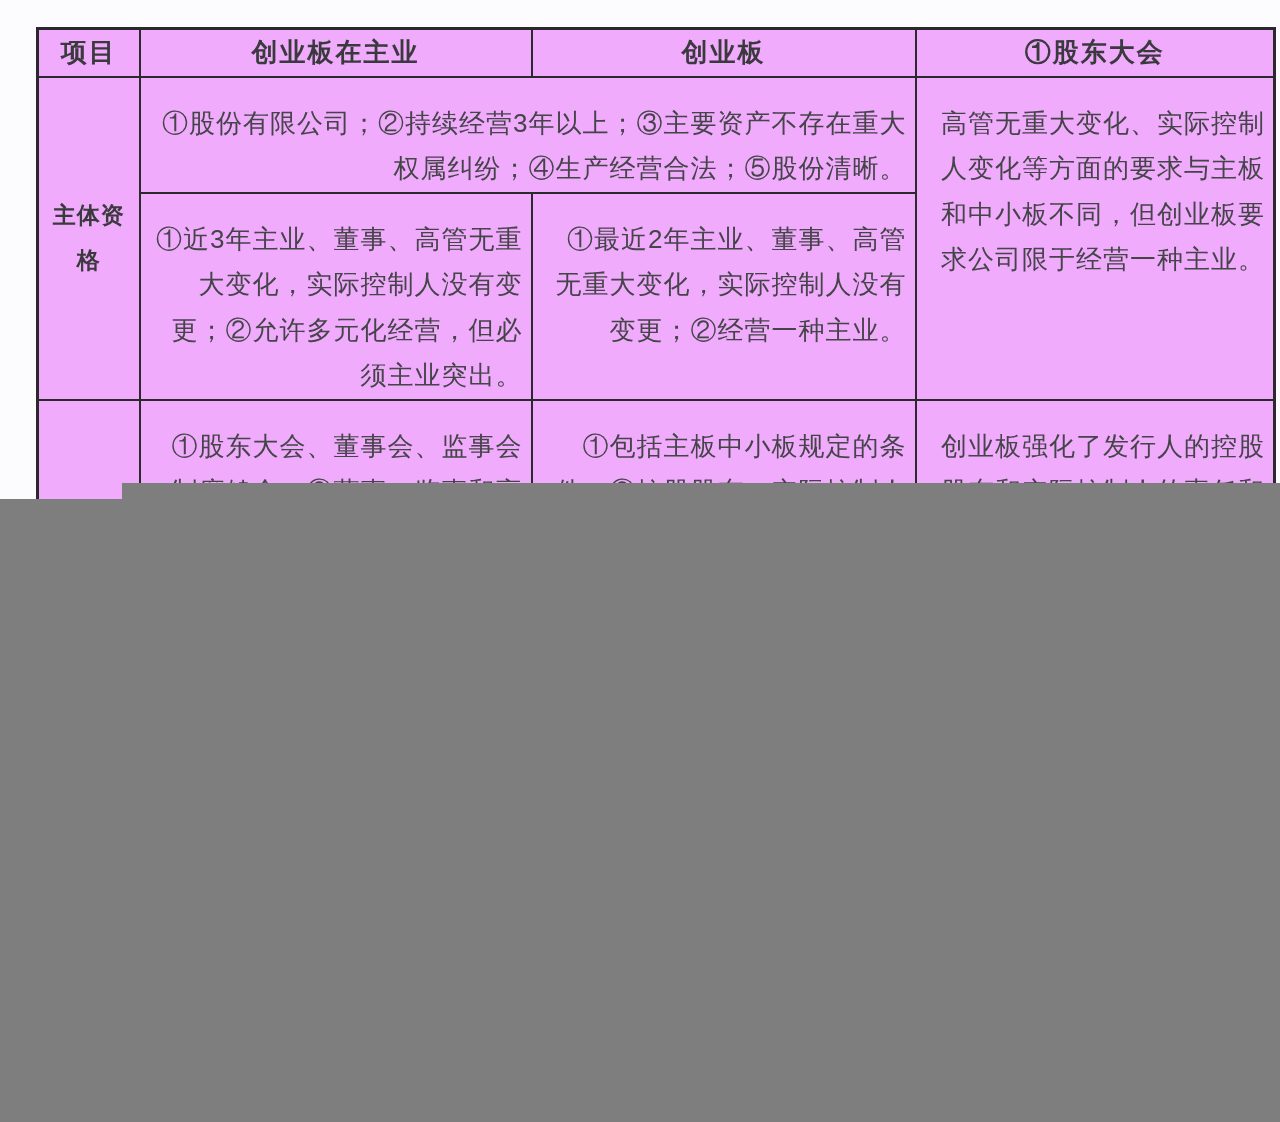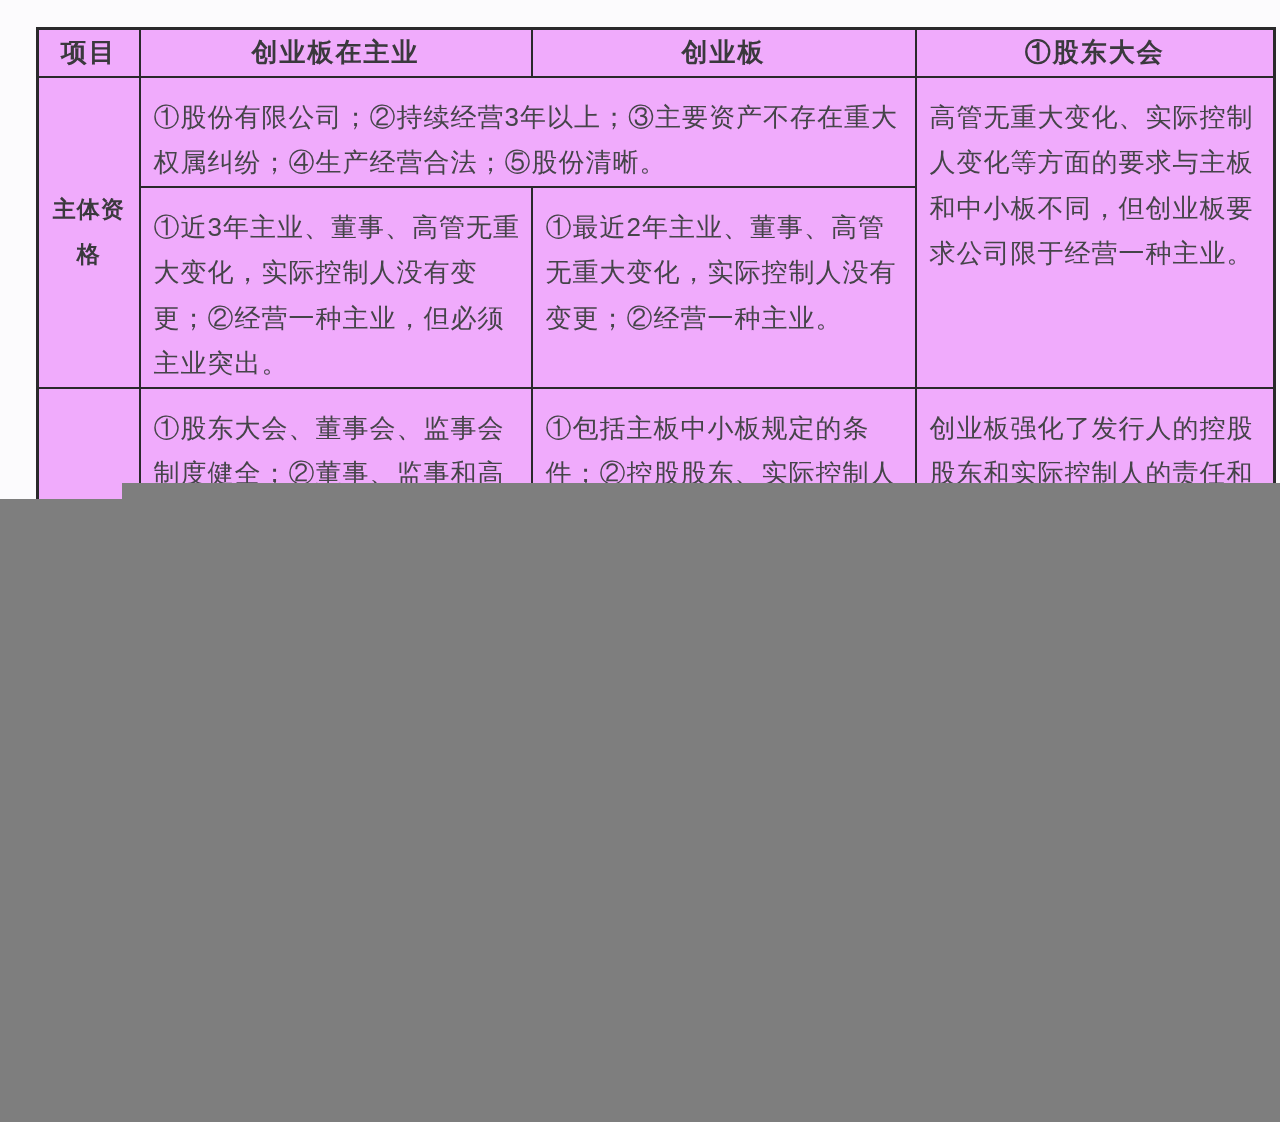--- a/index.html
+++ b/index.html
@@ -59,22 +59,22 @@
   }
   th.itemcol-bottom {
     vertical-align: top;
     padding-top: 106px;
   }
 
   td.body {
     font-size: 26px;
     line-height: 45.5px;
     vertical-align: top;
-    text-align: left;
-    padding: 17px 8px 0 13px;
+    text-align: right;
+    padding: 23px 8px 0 13px;
     letter-spacing: 1px;
     overflow: hidden;
   }
 
   .gray {
     position: absolute;
     background: #7e7e7e;
   }
   .gray-upper { left: 122px; top: 483px; width: 1158px; height: 20px; }
   .gray-main  { left: 0;     top: 499px; width: 1280px; height: 623px; }
@@ -99,21 +99,21 @@
         <th class="head">①股东大会</th>
       </tr>
     </thead>
     <tbody>
       <tr class="r-common">
         <th class="itemcol" rowspan="2">主体资格</th>
         <td class="body" colspan="2">①股份有限公司；②持续经营3年以上；③主要资产不存在重大权属纠纷；④生产经营合法；⑤股份清晰。</td>
         <td class="body" rowspan="2">高管无重大变化、实际控制人变化等方面的要求与主板和中小板不同，但创业板要求公司限于经营一种主业。</td>
       </tr>
       <tr class="r-split">
-        <td class="body">①近3年主业、董事、高管无重大变化，实际控制人没有变更；②经营一种主业，但必须主业突出。</td>
+        <td class="body">①近3年主业、董事、高管无重大变化，实际控制人没有变更；②允许多元化经营，但必须主业突出。</td>
         <td class="body">①最近2年主业、董事、高管无重大变化，实际控制人没有变更；②经营一种主业。</td>
       </tr>
       <tr class="r-bottom">
         <th class="itemcol itemcol-bottom">规范运</th>
         <td class="body">①股东大会、董事会、监事会制度健全；②董事、监事和高管符合任职资格要求；③内控</td>
         <td class="body">①包括主板中小板规定的条件；②控股股东、实际控制人最近3年内不得有损害投资</td>
         <td class="body">创业板强化了发行人的控股股东和实际控制人的责任和要求。</td>
       </tr>
     </tbody>
   </table>

